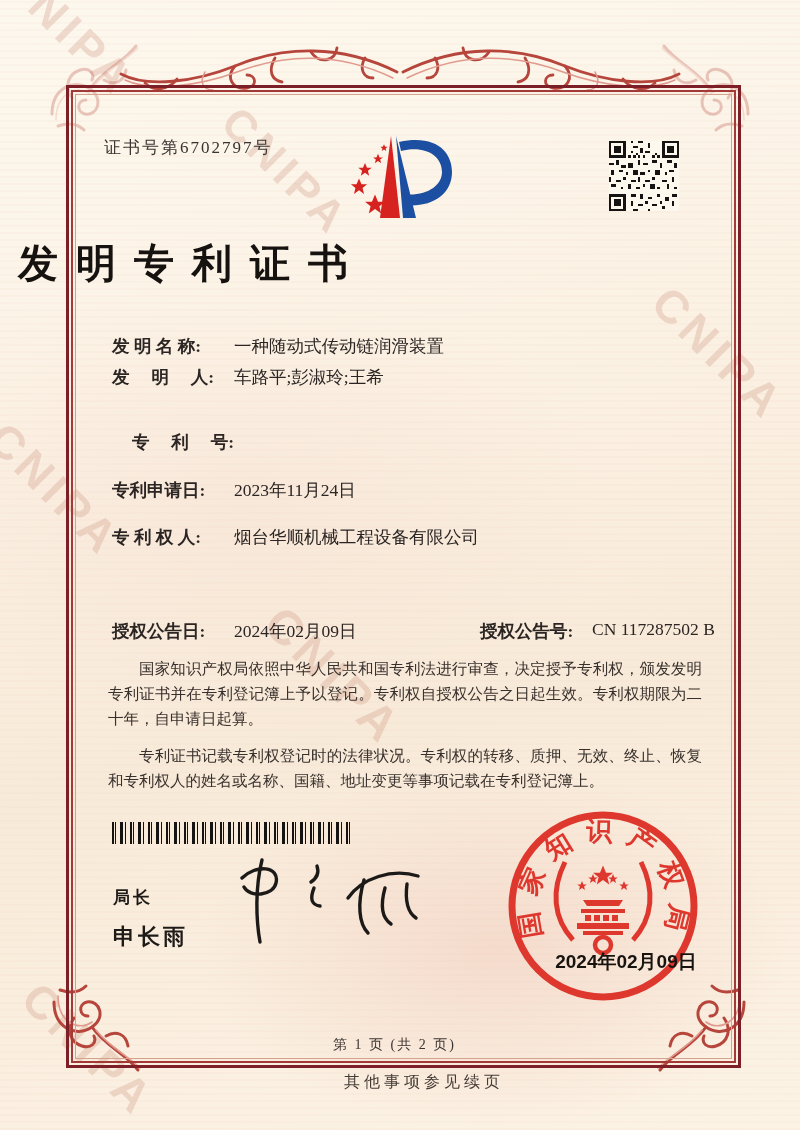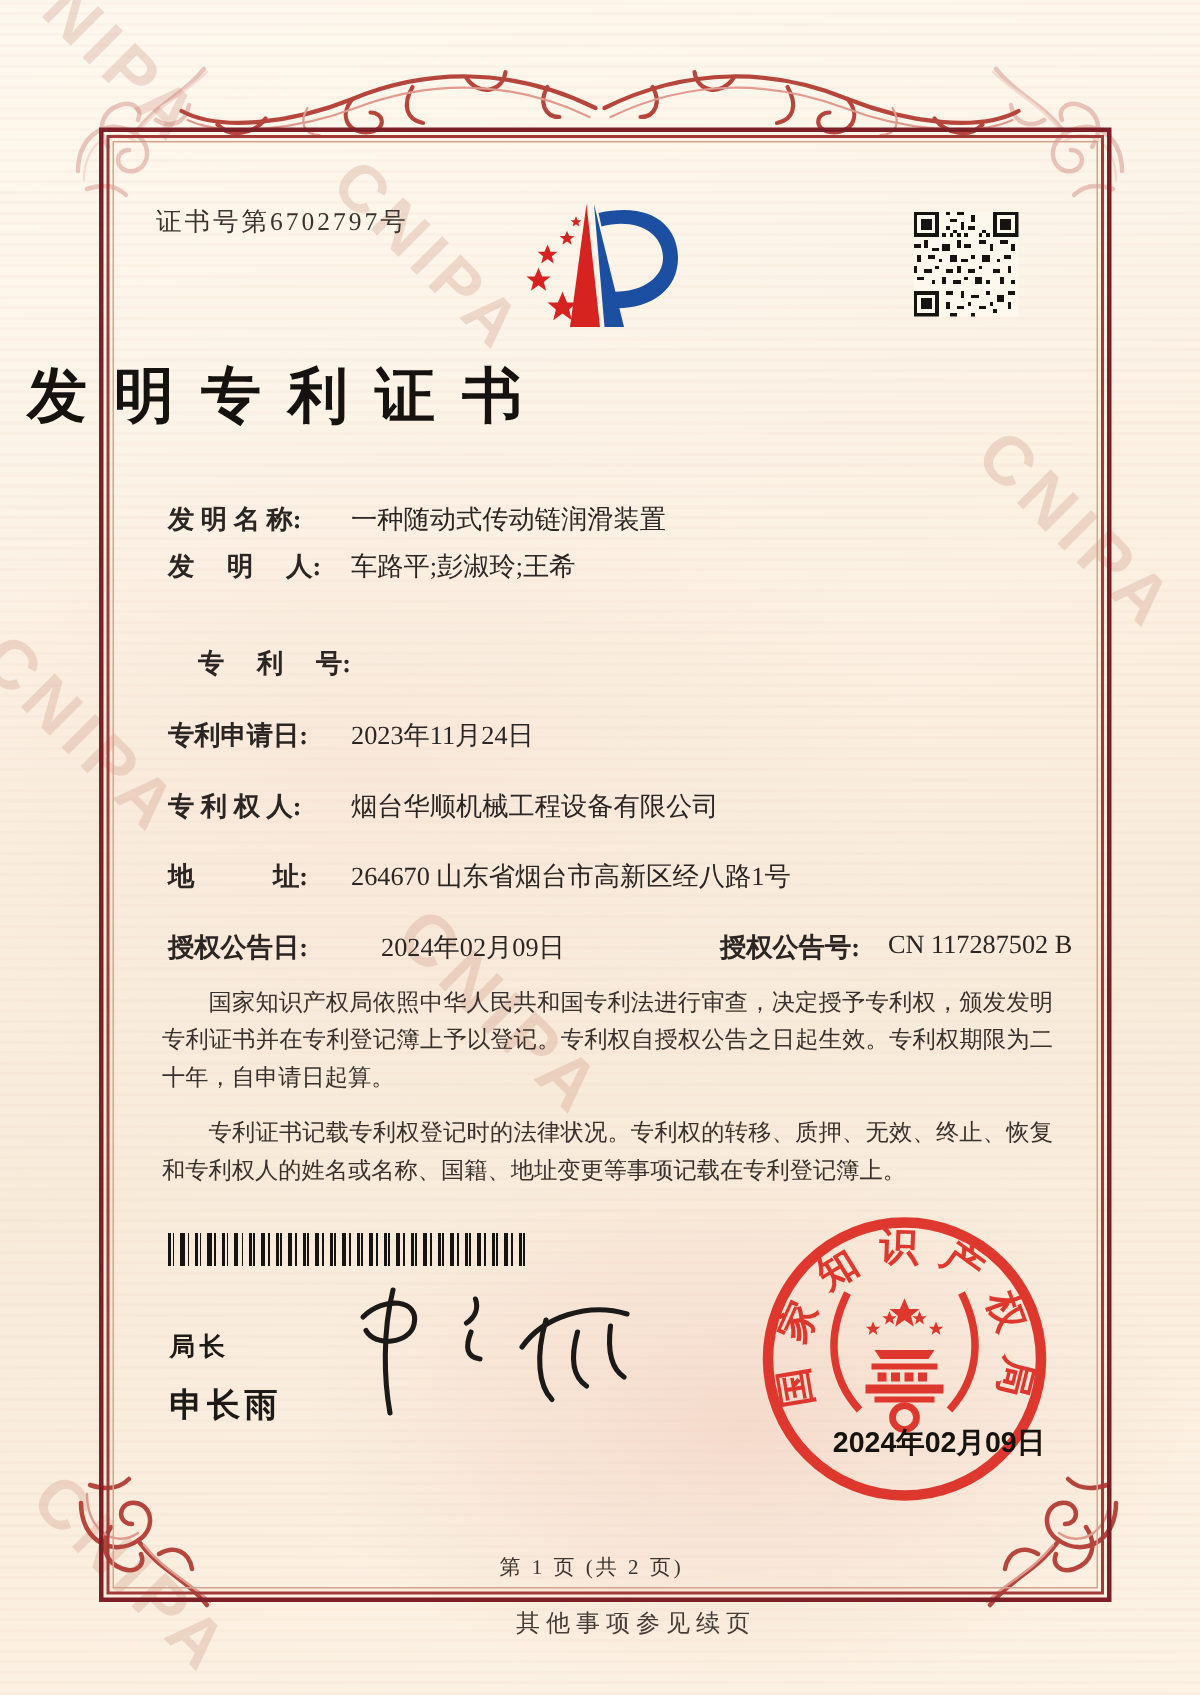--- a/index.html
+++ b/index.html
@@ -223,25 +223,21 @@
     <span class="lab">专　 利　 号:</span>
   </div>
   <div class="row" style="top:478px;">
     <span class="lab">专利申请日:</span>
     <span class="val">2023年11月24日</span>
   </div>
   <div class="row" style="top:525px;">
     <span class="lab">专 利 权 人:</span>
     <span class="val">烟台华顺机械工程设备有限公司</span>
   </div>
-  <div class="row" style="top:572px;">
-    <span class="lab">地　　　址:</span>
-    <span class="val">264670 山东省烟台市高新区经八路1号</span>
-  </div>
-  <div class="row" style="top:619px;gap:20px;">
+  <div class="row" style="top:619px;">
     <span class="lab">授权公告日:</span>
     <span class="val">2024年02月09日</span>
     <span class="grant2">
       <span class="lab">授权公告号:</span>
       <span class="val">CN 117287502 B</span>
     </span>
   </div>
 
   <div class="paras">
     <p>国家知识产权局依照中华人民共和国专利法进行审查，决定授予专利权，颁发发明专利证书并在专利登记簿上予以登记。专利权自授权公告之日起生效。专利权期限为二十年，自申请日起算。</p>

